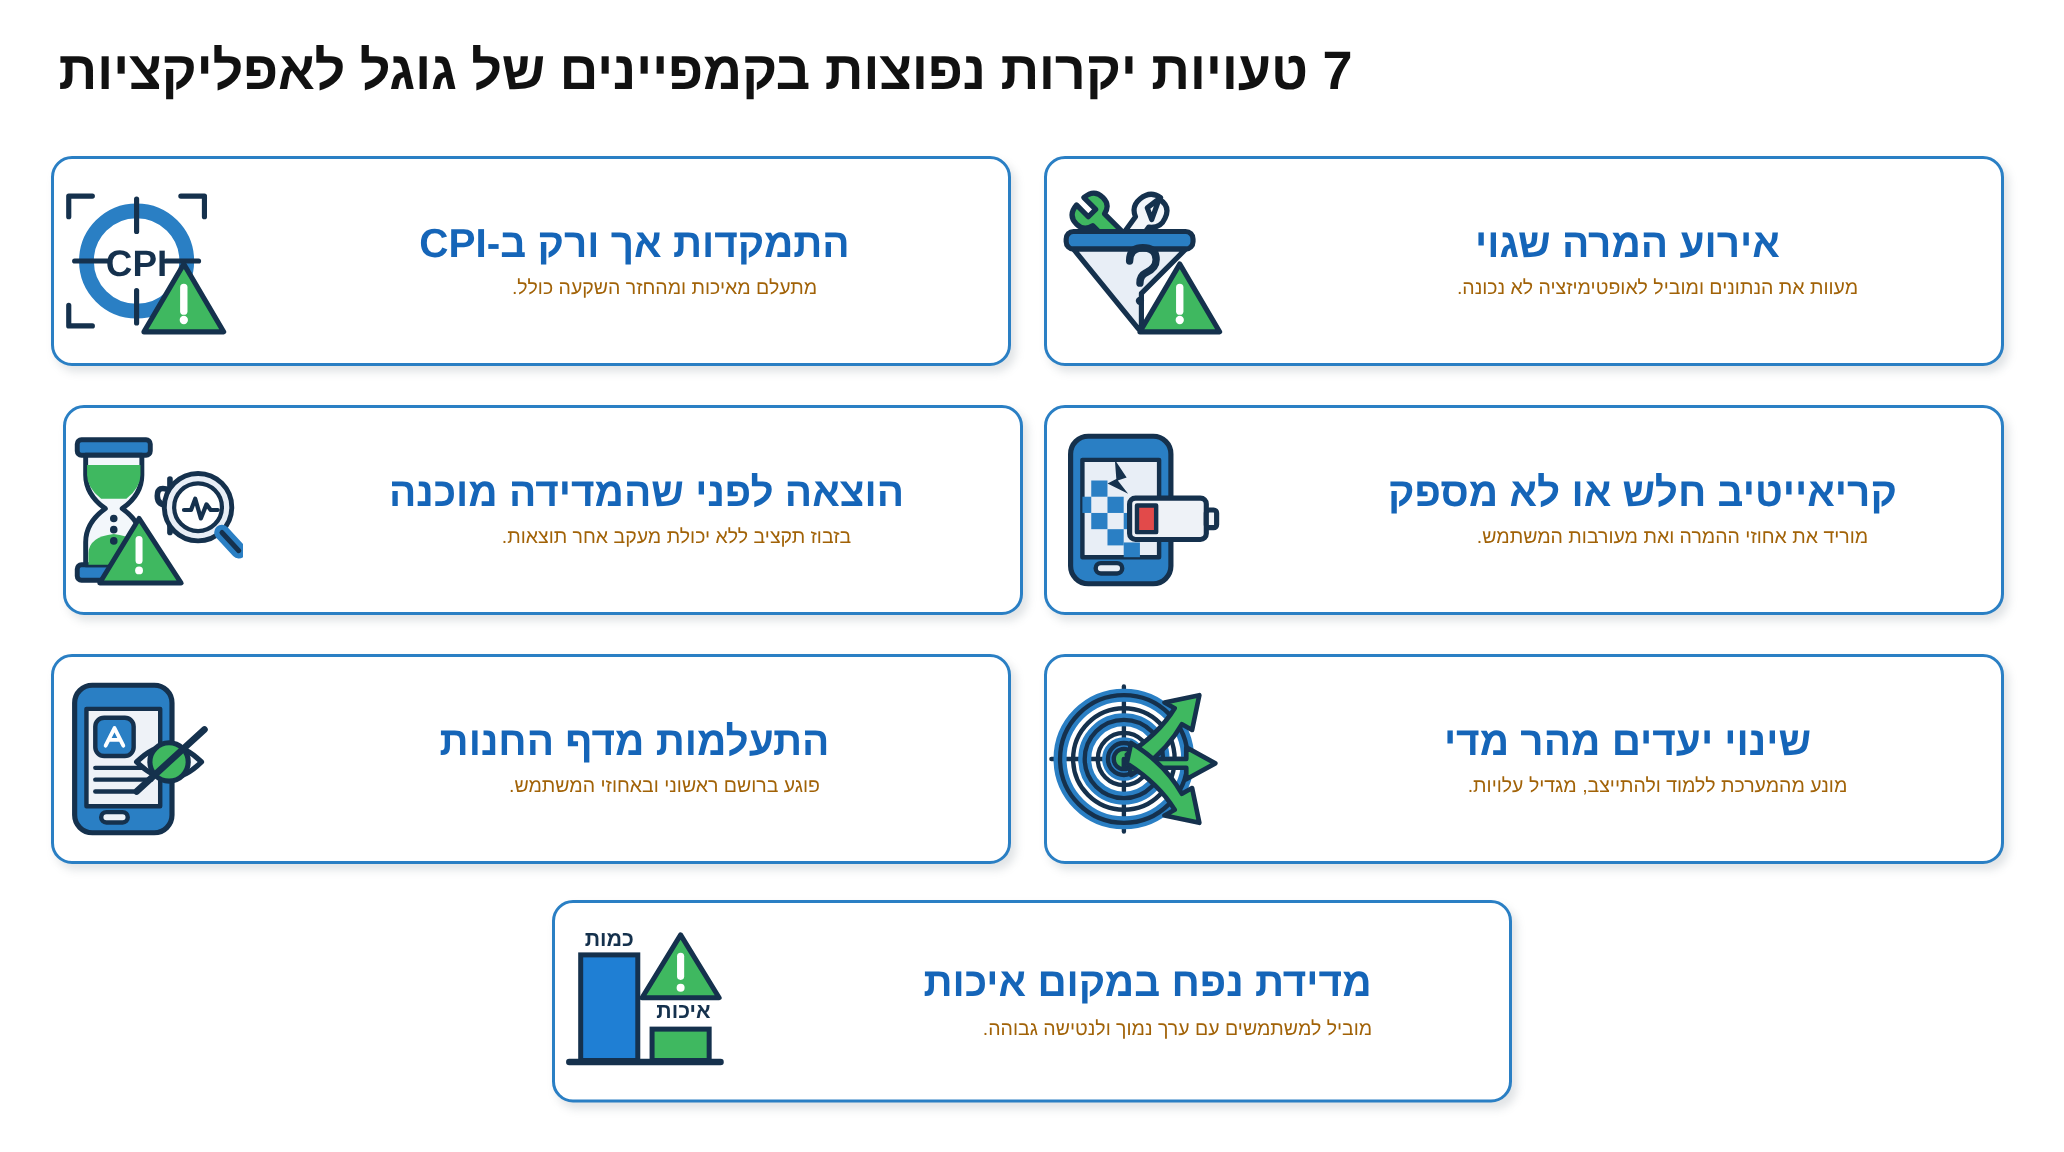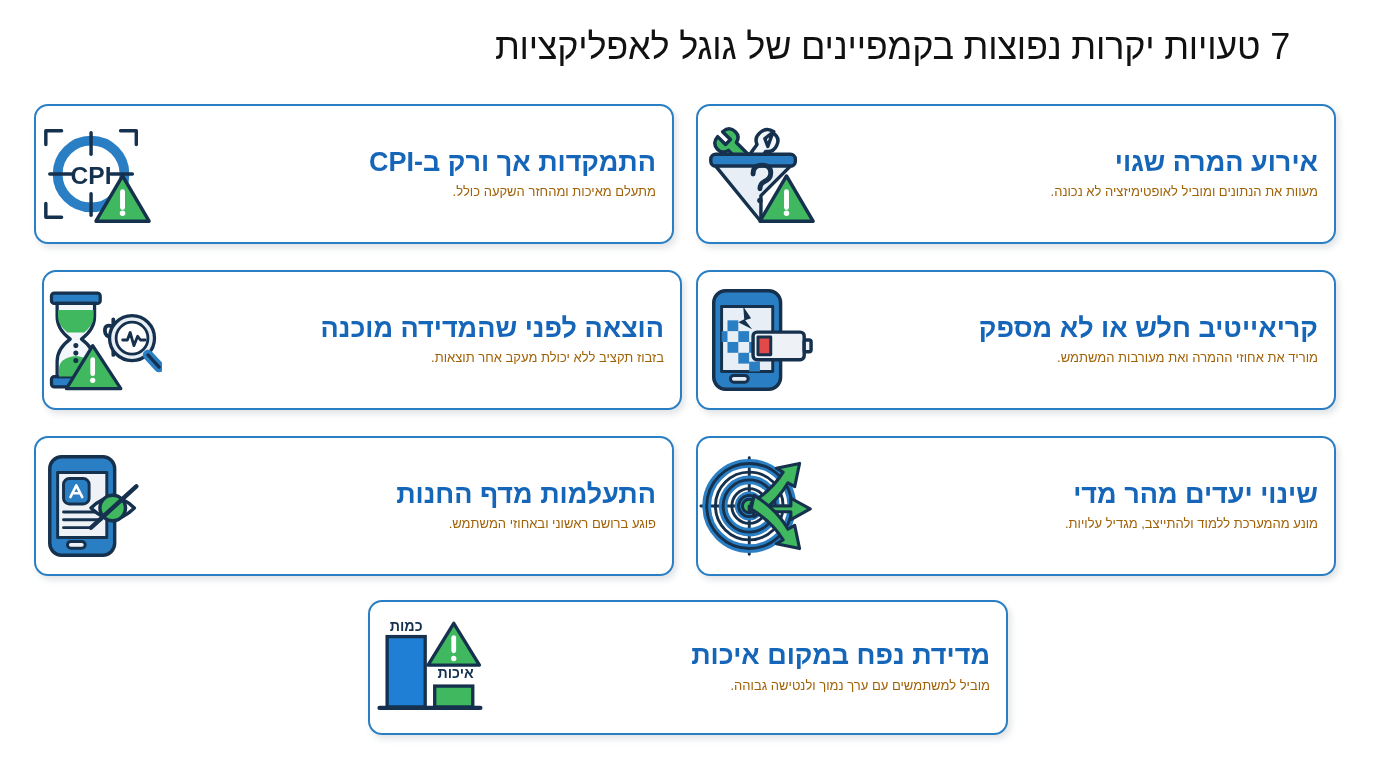--- a/index.html
+++ b/index.html
@@ -18,27 +18,27 @@
     height: 768px;
     background: #ffffff;
   }
 
   
   .title {
     position: absolute;
     top: 24px;
     left: 0;
     width: 1376px;
-    text-align: right;
+    text-align: left;
     font-size: 36px;
-    font-weight: normal;
+    font-weight: bold;
     color: #111111;
     letter-spacing: -0.2px;
     line-height: 1.28;
-    padding: 0 86px;
+    padding: 0 39px;
     direction: rtl;
   }
 
   
   .grid {
     position: absolute;
     top: 104px;
     left: 0;
     width: 1376px;
     height: 500px;
@@ -71,21 +71,21 @@
     left: 368px;
     top: 600px;
     width: 640px;
     height: 135px;
     gap: 16px;
   }
 
   .card-text {
     flex: 1 1 auto;
     padding: 0 16px 0 22px;
-    text-align: right;
+    text-align: center;
     direction: rtl;
     min-width: 0;
   }
 
   .card-heading {
     font-size: 27px;
     font-weight: bold;
     color: #1565b8;
     line-height: 1.18;
     white-space: nowrap;

